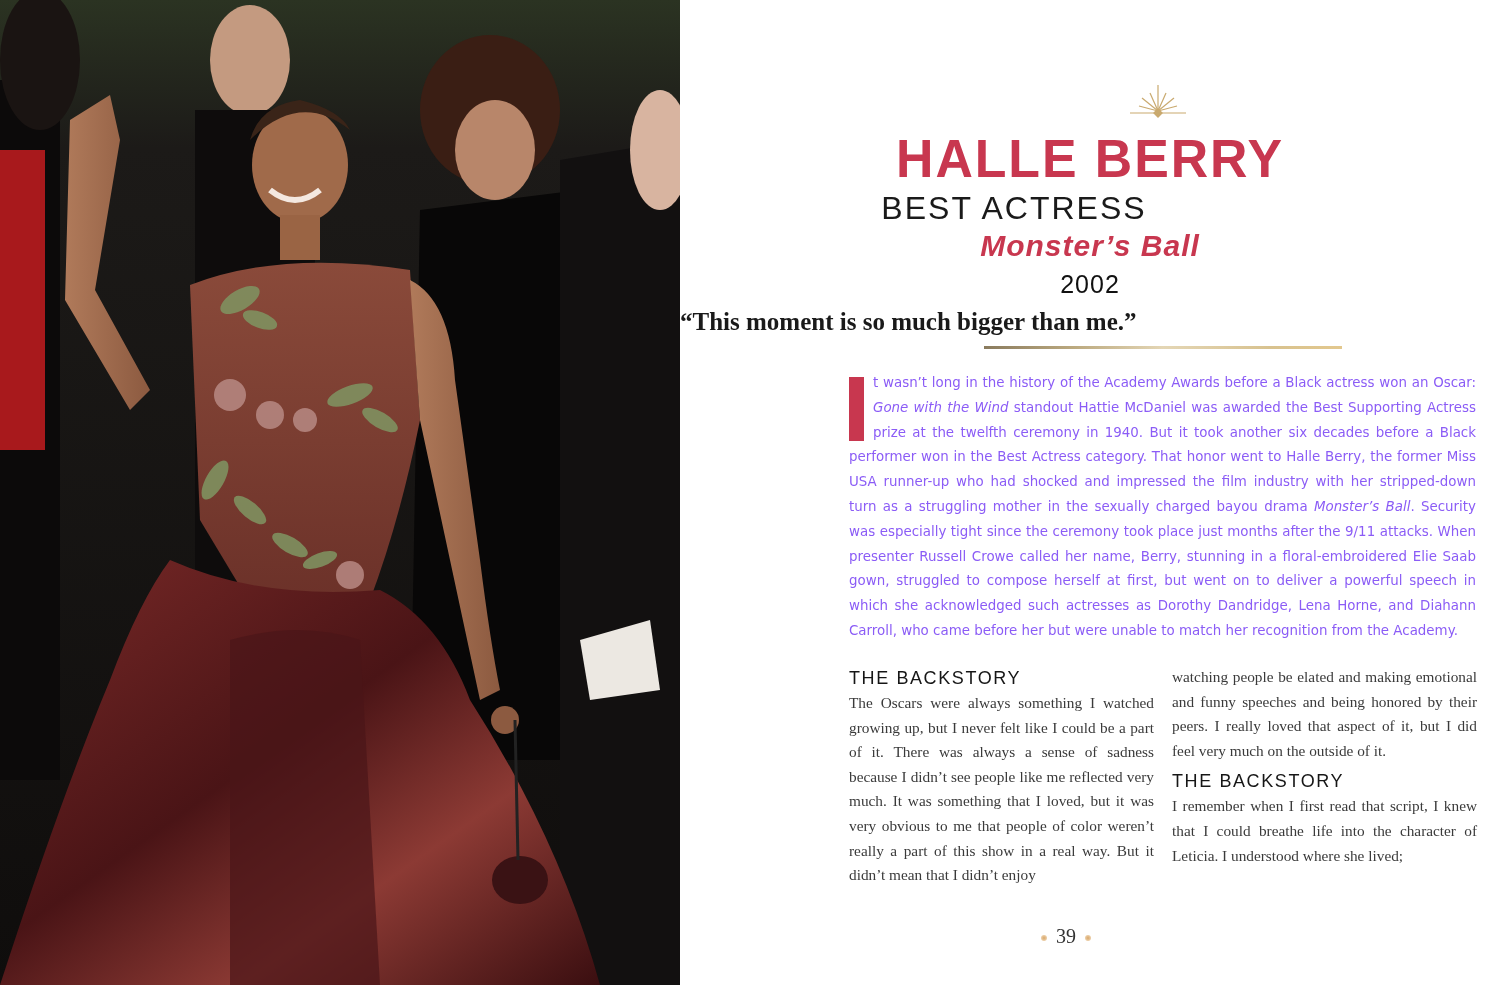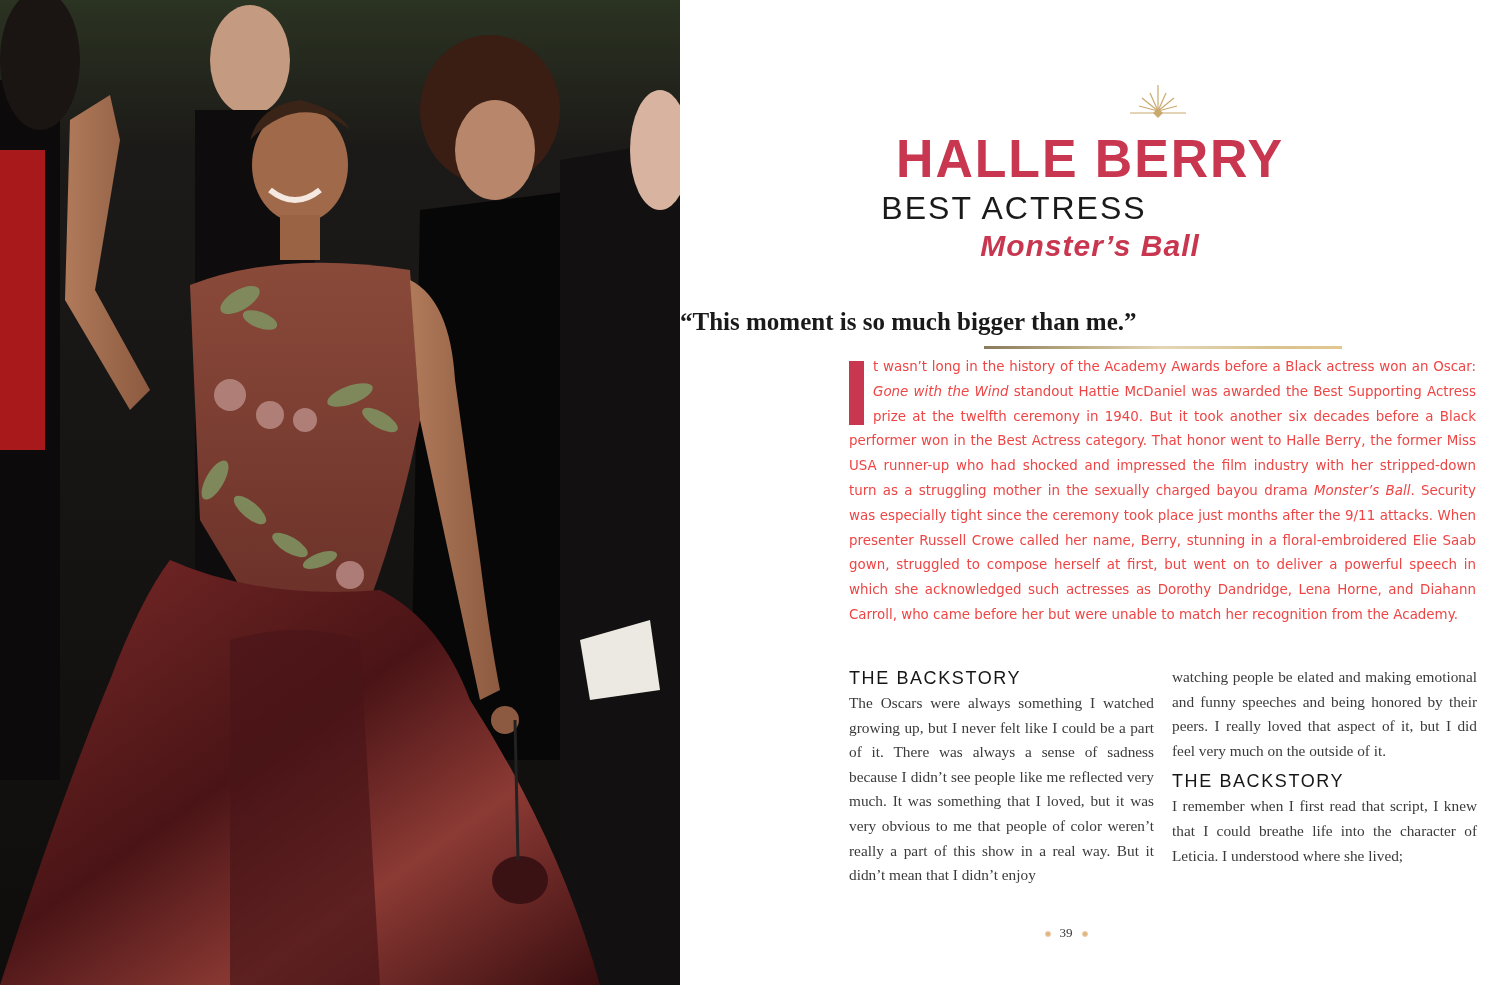--- a/index.html
+++ b/index.html
@@ -52,23 +52,23 @@
     .quote {
       position: absolute; left: 0; width: 820px; text-align: left; top: 309px;
       font-family: "Liberation Serif", serif; font-weight: bold; font-size: 25px;
       color: #1a1a1a; line-height: 26px;
     }
     .rule {
       position: absolute; left: 304px; top: 346px; width: 358px; height: 3px;
       background: linear-gradient(90deg, #8a7b5e 0%, #bba97f 25%, #e4d6b5 50%, #d8c28f 80%, #e3c88e 100%);
     }
     .intro {
-      position: absolute; left: 169px; top: 355px; width: 627px;
+      position: absolute; left: 169px; top: 371px; width: 627px;
       font-family: "DejaVu Sans", sans-serif; font-size: 13.4px; line-height: 24.8px;
-      color: #ef4444; text-align: justify;
+      color: #8b5cf6; text-align: justify;
     }
     .dropcap {
       float: left; width: 15px; height: 64px; background: #c8374f;
       margin: 6px 9px 0 0;
     }
     .intro em { font-style: italic; }
     .col {
       position: absolute; top: 665px; width: 305px;
       font-family: "Liberation Serif", serif; font-size: 15.3px; line-height: 24.6px;
       color: #3a3a3a; text-align: justify;
@@ -77,21 +77,21 @@
     .col-right { left: 492px; }
     .col h3 {
       margin: 0; font-family: "Liberation Sans", sans-serif; font-weight: normal;
       font-size: 18px; letter-spacing: 1.6px; color: #161616; line-height: 26px;
       text-align: left;
     }
     .col p { margin: 0; }
     .col-right h3 { margin-top: 5px; }
     .pagenum {
       position: absolute; left: 0; width: 772px; text-align: center; top: 925px;
-      font-family: "Liberation Serif", serif; font-size: 13px; color: #333;
+      font-family: "Liberation Serif", serif; font-size: 20px; color: #333;
     }
     .pagenum .dot {
       display: inline-block; width: 6px; height: 6px; border-radius: 50%;
       background: radial-gradient(circle, #d9a76a 0%, #efd6b4 80%, transparent 100%);
       vertical-align: middle; margin: 0 9px;
     }
   </style>
 </head>
 <body>
 
@@ -182,20 +182,21 @@
       <line x1="28" y1="27" x2="44" y2="14"></line>
       <line x1="28" y1="27" x2="9" y2="22"></line>
       <line x1="28" y1="27" x2="47" y2="22"></line>
     </g>
     <rect x="24.5" y="25.5" width="7" height="7" transform="rotate(45 28 29)" fill="#c9a96e"></rect>
   </svg>
 
   <div class="title">HALLE BERRY</div>
   <div class="award">BEST ACTRESS</div>
   <div class="film">Monster’s Ball</div>
+  <div class="year">2002</div>
   <div class="quote">“This moment is so much bigger than me.”</div>
   <div class="rule"></div>
 
   <div class="intro">
     <span class="dropcap" aria-label="I"></span><span>t wasn’t long in the history of the Academy Awards before a Black actress won an Oscar: </span><em>Gone with the Wind</em><span> standout Hattie McDaniel was awarded the Best Supporting Actress prize at the twelfth ceremony in 1940. But it took another six decades before a Black performer won in the Best Actress category. That honor went to Halle Berry, the former Miss USA runner-up who had shocked and impressed the film industry with her stripped-down turn as a struggling mother in the sexually charged bayou drama </span><em>Monster’s Ball</em><span>. Security was especially tight since the ceremony took place just months after the 9/11 attacks. When presenter Russell Crowe called her name, Berry, stunning in a floral-embroidered Elie Saab gown, struggled to compose herself at first, but went on to deliver a powerful speech in which she acknowledged such actresses as Dorothy Dandridge, Lena Horne, and Diahann Carroll, who came before her but were unable to match her recognition from the Academy.</span>
   </div>
 
   <div class="col col-left">
     <h3>THE BACKSTORY</h3>
     <p>The Oscars were always something I watched growing up, but I never felt like I could be a part of it. There was always a sense of sadness because I didn’t see people like me reflected very much. It was something that I loved, but it was very obvious to me that people of color weren’t really a part of this show in a real way. But it didn’t mean that I didn’t enjoy</p>

